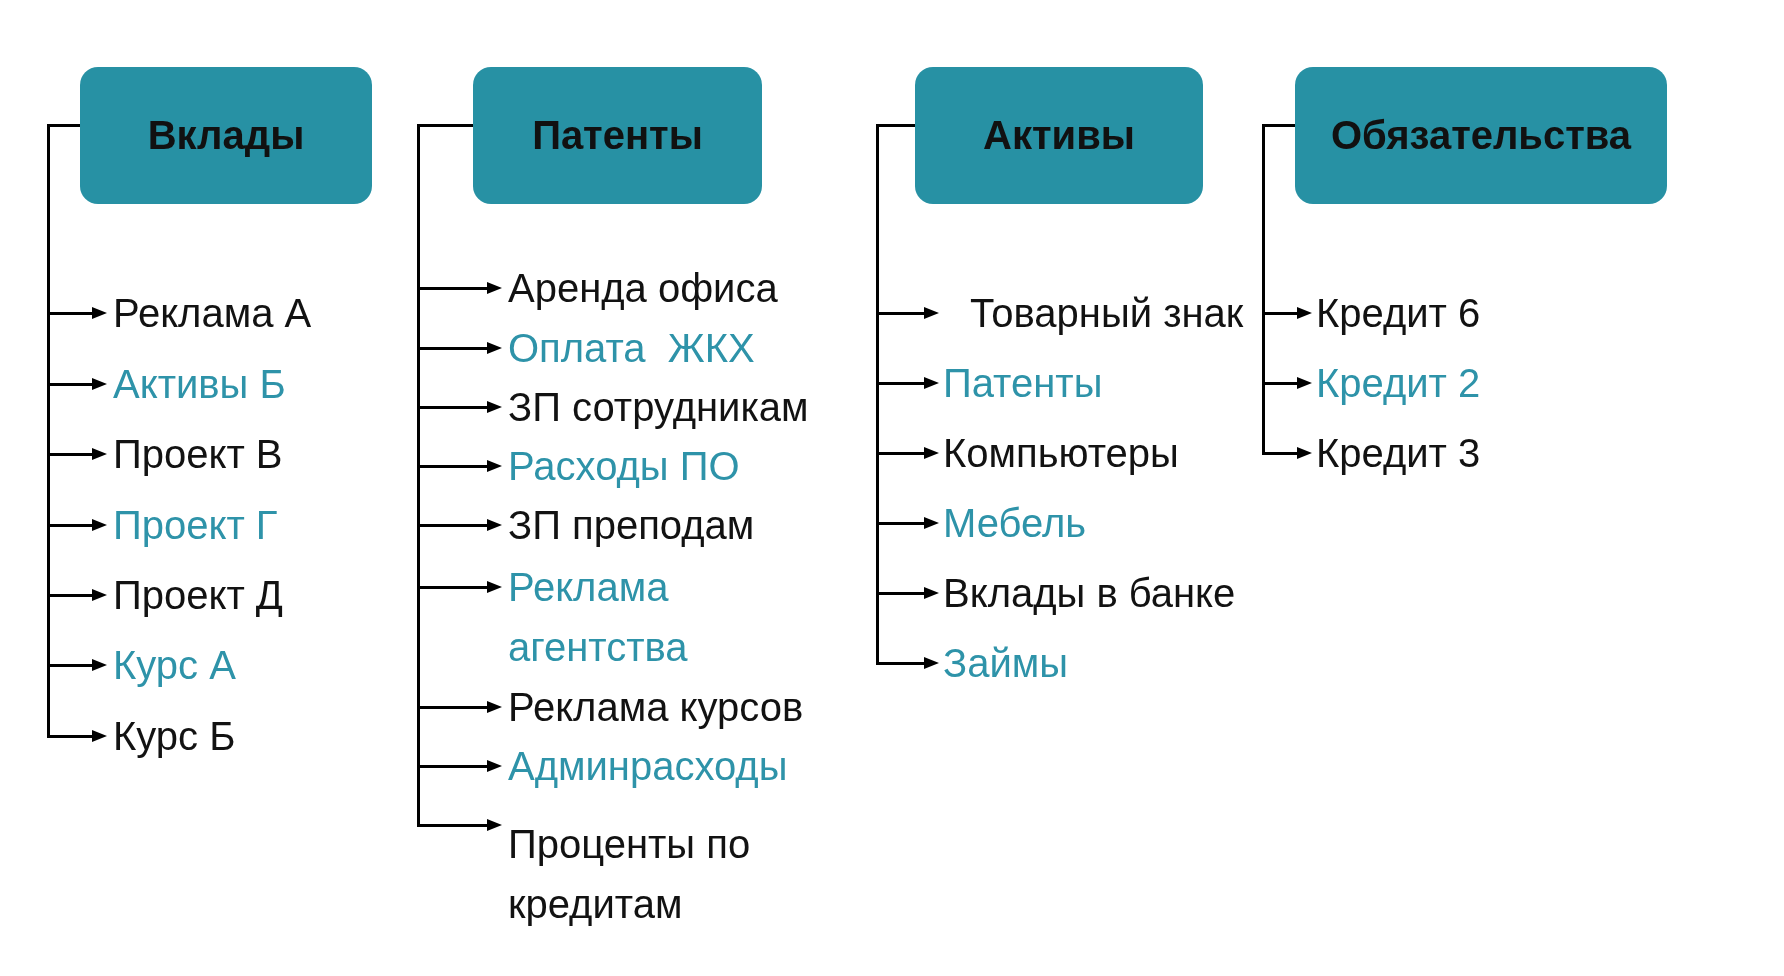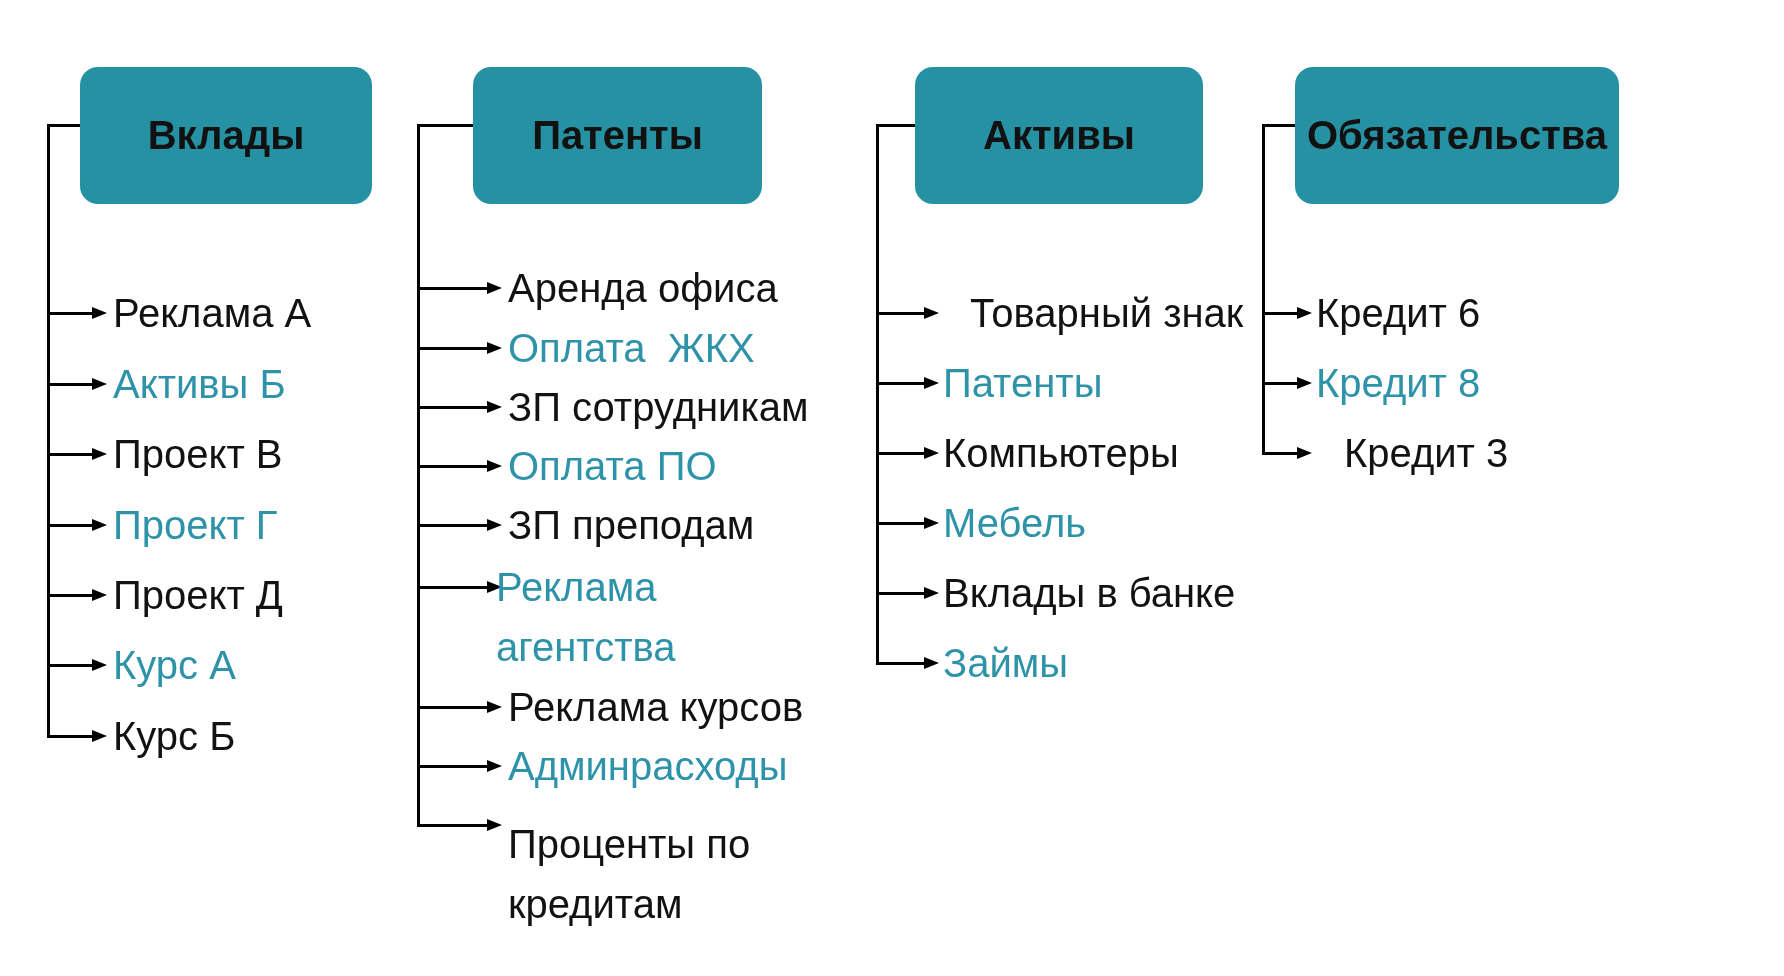--- a/index.html
+++ b/index.html
@@ -93,29 +93,29 @@
     <div class="hline" style="left:417px;top:347px;width:70px"></div>
     <div class="head" style="left:487px;top:342px"></div>
     <div class="label teal" style="left:508px;top:324px">Оплата  ЖКХ</div>
 
     <div class="hline" style="left:417px;top:406px;width:70px"></div>
     <div class="head" style="left:487px;top:401px"></div>
     <div class="label black" style="left:508px;top:383px">ЗП сотрудникам</div>
 
     <div class="hline" style="left:417px;top:465px;width:70px"></div>
     <div class="head" style="left:487px;top:460px"></div>
-    <div class="label teal" style="left:508px;top:442px">Оплата ПО</div>
+    <div class="label teal" style="left:508px;top:442px">Расходы ПО</div>
 
     <div class="hline" style="left:417px;top:524px;width:70px"></div>
     <div class="head" style="left:487px;top:519px"></div>
     <div class="label black" style="left:508px;top:501px">ЗП преподам</div>
 
     <div class="hline" style="left:417px;top:586px;width:70px"></div>
     <div class="head" style="left:487px;top:581px"></div>
-    <div class="label wrap teal" style="left:496px;top:557px">Реклама агентства</div>
+    <div class="label wrap teal" style="left:508px;top:557px">Реклама агентства</div>
 
     <div class="hline" style="left:417px;top:706px;width:70px"></div>
     <div class="head" style="left:487px;top:701px"></div>
     <div class="label black" style="left:508px;top:683px">Реклама курсов</div>
 
     <div class="hline" style="left:417px;top:765px;width:70px"></div>
     <div class="head" style="left:487px;top:760px"></div>
     <div class="label teal" style="left:508px;top:742px">Админрасходы</div>
 
     <div class="hline" style="left:417px;top:824px;width:70px"></div>
@@ -147,30 +147,30 @@
     <div class="hline" style="left:876px;top:592px;width:48px"></div>
     <div class="head" style="left:924px;top:587px"></div>
     <div class="label black" style="left:943px;top:569px">Вклады в банке</div>
 
     <div class="hline" style="left:876px;top:662px;width:48px"></div>
     <div class="head" style="left:924px;top:657px"></div>
     <div class="label teal" style="left:943px;top:639px">Займы</div>
   </div>
 
   <div>
-    <div class="hdr" style="left:1295px;top:67px;width:324px;height:137px">Обязательства</div>
+    <div class="hdr" style="left:1295px;top:67px;width:372px;height:137px">Обязательства</div>
     <div class="vline" style="left:1262px;top:124px;height:331px"></div>
     <div class="hline" style="left:1262px;top:124px;width:33px"></div>
 
     <div class="hline" style="left:1262px;top:312px;width:35px"></div>
     <div class="head" style="left:1297px;top:307px"></div>
     <div class="label black" style="left:1316px;top:289px">Кредит 6</div>
 
     <div class="hline" style="left:1262px;top:382px;width:35px"></div>
     <div class="head" style="left:1297px;top:377px"></div>
-    <div class="label teal" style="left:1316px;top:359px">Кредит 8</div>
+    <div class="label teal" style="left:1316px;top:359px">Кредит 2</div>
 
     <div class="hline" style="left:1262px;top:452px;width:35px"></div>
     <div class="head" style="left:1297px;top:447px"></div>
-    <div class="label black" style="left:1344px;top:429px">Кредит 3</div>
+    <div class="label black" style="left:1316px;top:429px">Кредит 3</div>
   </div>
 
 </div>
 
 </body></html>

